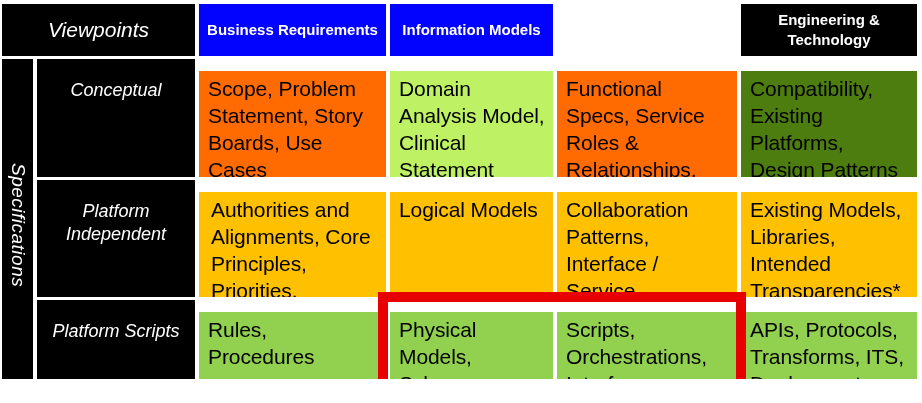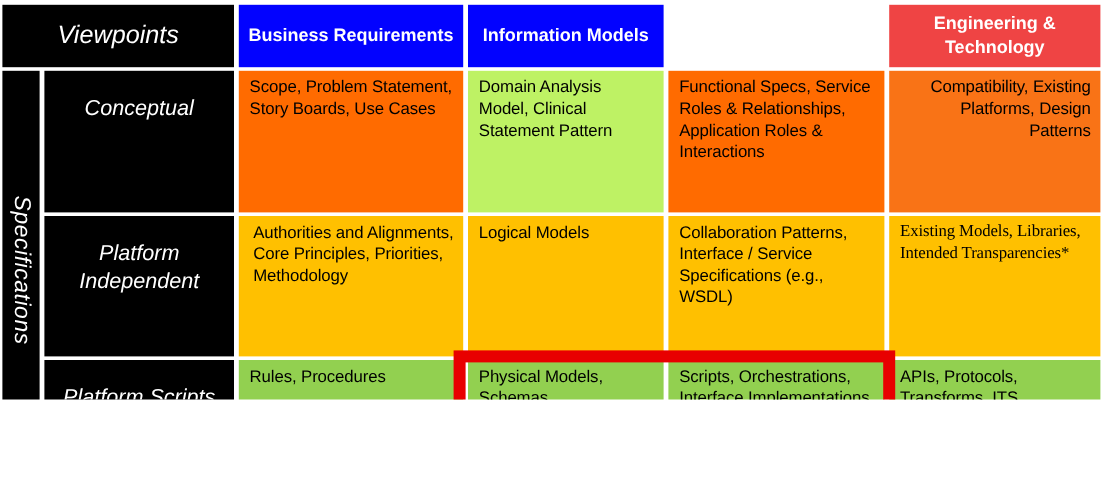--- a/index.html
+++ b/index.html
@@ -1,20 +1,20 @@
 <!DOCTYPE html>
 <html><head>
 <meta charset="utf-8">
 <style>
   * { margin: 0; padding: 0; box-sizing: border-box; }
   body { background: #ffffff; }
   .canvas {
     position: relative;
     width: 922px;
-    height: 333px;
+    height: 379px;
     background: #ffffff;
     font-family: "Liberation Sans", "DejaVu Sans", sans-serif;
     overflow: hidden;
   }
   .grid {
     position: absolute;
     left: 2px;
     top: 4px;
     display: grid;
     grid-template-columns: 31px 158px 187px 163px 180px 176px;
@@ -66,24 +66,25 @@
     justify-content: center;
     align-items: flex-start;
     text-align: center;
     font-style: italic;
     font-size: 18px;
     line-height: 1.3;
     padding-top: 20px;
   }
   .data-cell {
     color: #000000;
-    font-size: 14px;
+    font-size: 21px;
     line-height: 1.28;
     padding: 5px 8px 4px 9px;
     letter-spacing: -0.1px;
+    margin-top: 12px;
   }
   .r2 { grid-row: 2; }
   .r3 { grid-row: 3; }
   .r4 { grid-row: 4; }
   .c3 { grid-column: 3; }
   .c4 { grid-column: 4; }
   .c5 { grid-column: 5; }
   .c6 { grid-column: 6; }
   .highlight-box {
     position: absolute;
@@ -101,37 +102,37 @@
 <body>
 
 <div class="canvas">
   <div class="grid">
 
     <div class="cell black-cell viewpoints">
       <span>Viewpoints</span>
     </div>
     <div class="cell col-header c3" style="background: rgb(2, 2, 255);">Business Requirements</div>
     <div class="cell col-header c4" style="background: rgb(2, 2, 255);">Information Models</div>
-    <div class="cell col-header c6" style="background: #ef4444;">Engineering &amp; Technology</div>
+    <div class="cell col-header c6" style="background: #000000;">Engineering &amp; Technology</div>
 
     <div class="cell black-cell side-label">
       <span>Specifications</span>
     </div>
 
     <div class="cell black-cell row-label r2">Conceptual</div>
     <div class="cell data-cell r2 c3" style="background: rgb(255, 107, 0);">Scope, Problem Statement, Story Boards, Use Cases</div>
     <div class="cell data-cell r2 c4" style="background: #bef264;">Domain Analysis Model, Clinical Statement Pattern</div>
     <div class="cell data-cell r2 c5" style="background: rgb(255, 107, 0);">Functional Specs, Service Roles &amp; Relationships, Application Roles &amp; Interactions</div>
-    <div class="cell data-cell r2 c6" style="background: #f97316; text-align: right;">Compatibility, Existing Platforms, Design Patterns</div>
+    <div class="cell data-cell r2 c6" style="background: #4d7c0f;">Compatibility, Existing Platforms, Design Patterns</div>
 
     <div class="cell black-cell row-label r3">Platform Independent</div>
     <div class="cell data-cell r3 c3" style="background: rgb(255, 192, 0); padding-left: 12px;">Authorities and Alignments,  Core Principles, Priorities, Methodology</div>
     <div class="cell data-cell r3 c4" style="background: rgb(255, 192, 0);">Logical Models</div>
     <div class="cell data-cell r3 c5" style="background: rgb(255, 192, 0);">Collaboration Patterns, Interface / Service Specifications  (e.g., WSDL)</div>
-    <div class="cell data-cell r3 c6" style="background: rgb(255, 192, 0); font-family: Liberation Serif, serif;">Existing Models, Libraries, Intended Transparencies*</div>
+    <div class="cell data-cell r3 c6" style="background: rgb(255, 192, 0);">Existing Models, Libraries, Intended Transparencies*</div>
 
     <div class="cell black-cell row-label r4">Platform Scripts</div>
     <div class="cell data-cell r4 c3" style="background: rgb(146, 208, 80);">Rules, Procedures</div>
     <div class="cell data-cell r4 c4" style="background: rgb(146, 208, 80);">Physical Models, Schemas</div>
     <div class="cell data-cell r4 c5" style="background: rgb(146, 208, 80);">Scripts, Orchestrations, Interface Implementations</div>
     <div class="cell data-cell r4 c6" style="background: rgb(146, 208, 80);">APIs, Protocols, Transforms, ITS, Deployment Models</div>
 
   </div>
 
   <div class="highlight-box" style="border-color: rgb(232, 0, 0);"></div>

